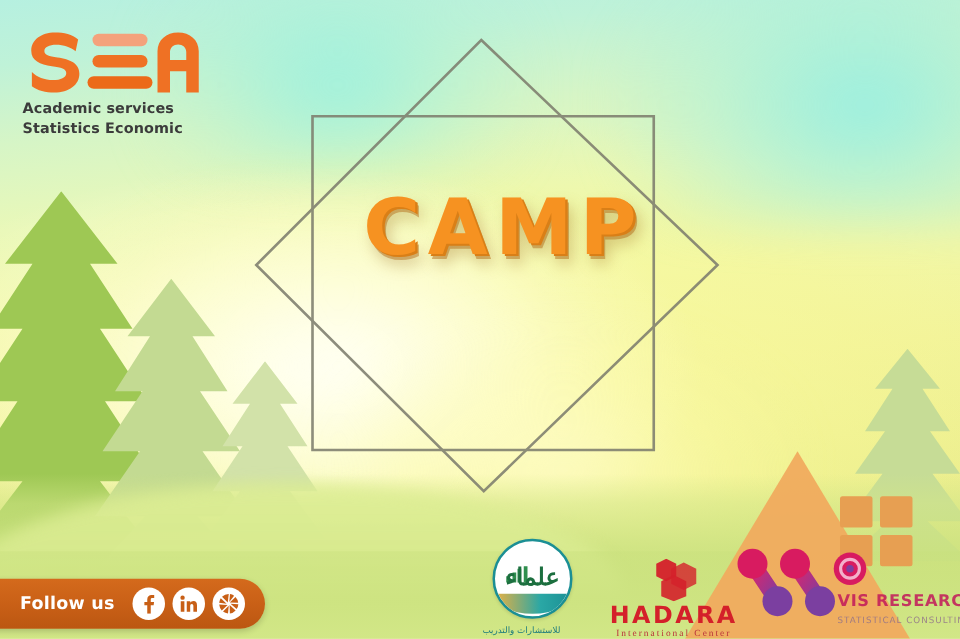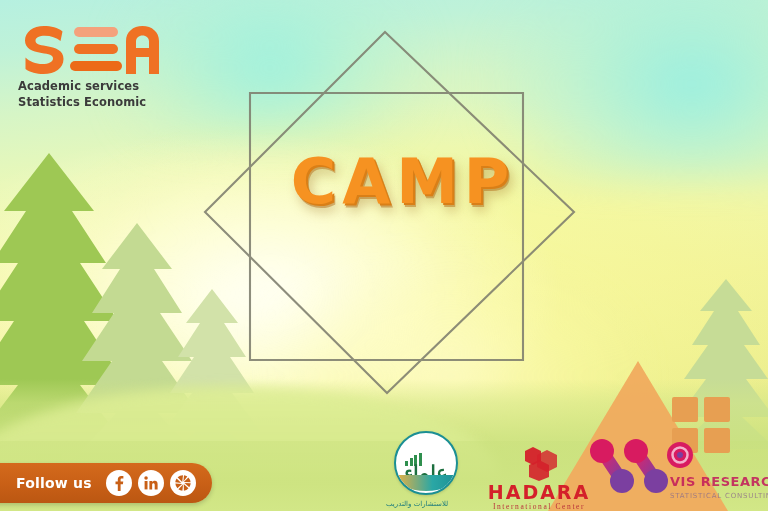--- a/index.html
+++ b/index.html
@@ -253,21 +253,21 @@
     left: 6px; top: 0;
     width: 60px; height: 60px;
     border-radius: 50%;
     background: #ffffff;
     border: 2.5px solid #1b8f94;
     box-shadow: 0 1px 3px rgba(0,0,0,0.15);
     overflow: hidden;
   }
   .circ-arabic {
     position: absolute;
-    left: 0; right: 0; top: 30px;
+    left: 0; right: 0; top: 20px;
     text-align: center;
     font-family: Liberation Serif, serif;
     font-size: 19px;
     color: #1c6f3f;
     font-weight: 700;
     line-height: 1;
   }
   .circ-bars {
     position: absolute;
     left: 9px; top: 20px;

